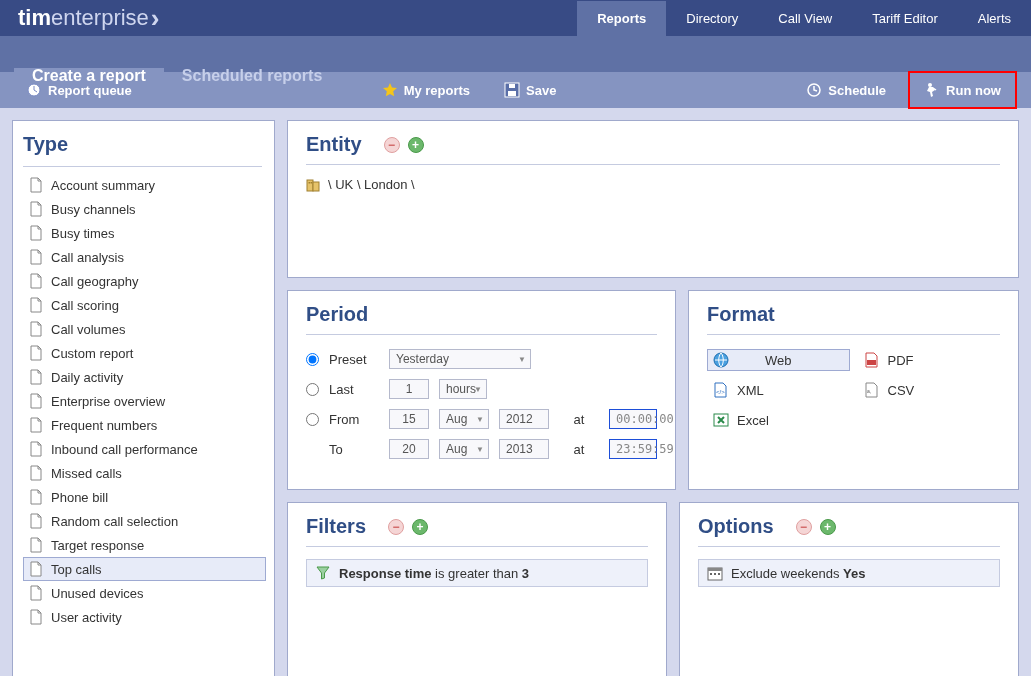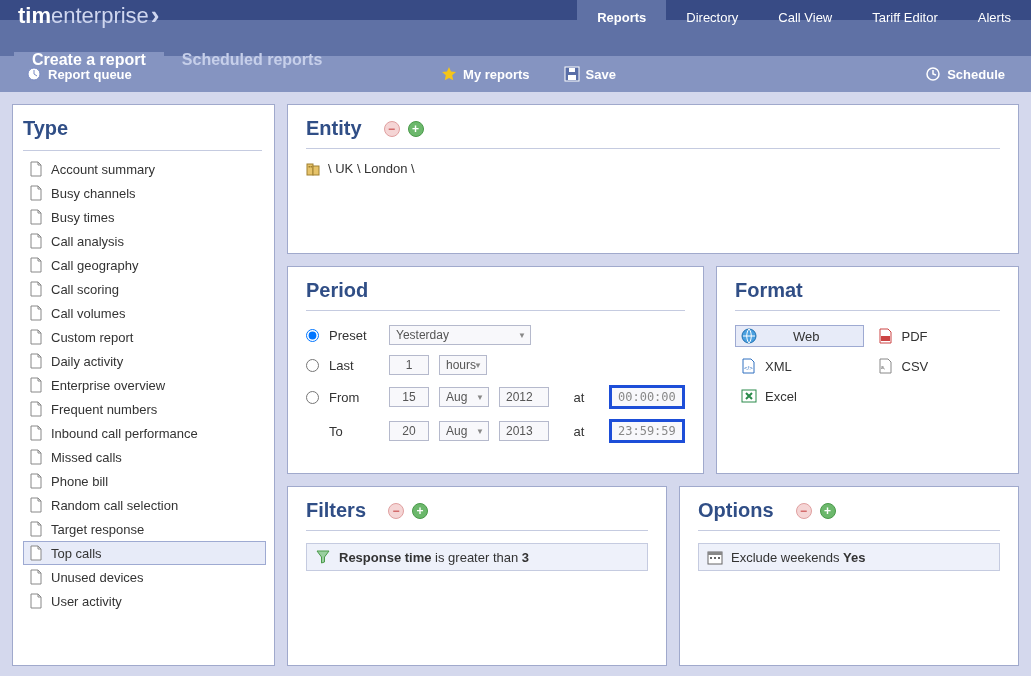--- a/index.html
+++ b/index.html
@@ -1,17 +1,17 @@
 <!DOCTYPE html>
 <html><head>
 <meta charset="utf-8">
 <style>
 * { box-sizing: border-box; margin: 0; padding: 0; }
 body { font-family: Verdana, Arial, sans-serif; font-size: 13px; background: #d4d8ed; color: #333; }
-.topbar { background: #384b85; height: 20px; display: flex; align-items: flex-start; }
+.topbar { background: #384b85; height: 36px; display: flex; align-items: center; }
 .logo { display: flex; align-items: center; padding: 0 18px; color: #fff; font-size: 22px; font-weight: normal; }
 .logo .thin { font-weight: 300; color: #cfd6ef; }
 .logo .arrow { font-size: 26px; color: #cfd6ef; margin-left: 2px; font-weight: bold; }
 .topnav { margin-left: auto; display: flex; }
 .topnav .item { color: #fff; padding: 10px 20px; font-size: 13px; cursor: pointer; display: flex; align-items: center; }
 .topnav .item.active { background: #5f71a5; font-weight: bold; }
 .subtabs { background: #5f71a5; height: 36px; display: flex; align-items: stretch; padding-left: 14px; }
 .subtabs .tab { color: #c6cfea; padding: 8px 18px; font-size: 16px; font-weight: bold; cursor: pointer; display: flex; align-items: center; margin-top: 32px; }
 .subtabs .tab.active { background: #8594c1; color: #fff; }
 .actionbar { background: #8594c1; height: 36px; display: flex; align-items: center; padding: 0 14px; color: #fff; font-size: 13px; }
@@ -46,21 +46,21 @@
 .radio-row { display: flex; align-items: center; gap: 10px; margin-bottom: 10px; font-size: 13px; }
 .radio-row input[type=radio] { margin: 0; }
 .radio-row .lbl { width: 50px; }
 .radio-row .sublbl { width: 40px; text-align: center; }
 .sel { border: 1px solid #b5b9cc; background: #f8f8fb; padding: 2px 20px 2px 6px; font-size: 12px; color: #555; position: relative; display: inline-flex; align-items: center; text-align: right; }
 .sel.w140 { width: 142px; }
 .sel.w60 { width: 48px; }
 .sel.w40 { width: 40px; justify-content: center; padding: 2px 4px; }
 .sel.w50 { width: 50px; padding: 2px 16px 2px 6px; }
 .sel .caret { position: absolute; right: 4px; top: 50%; transform: translateY(-50%); font-size: 8px; color: #888; }
-.txt { border: 3px solid #1d4ed8; background: #f8f8fb; padding: 2px 6px; font-size: 12px; color: #888; font-family: monospace; width: 76px; }
+.txt { border: 1px solid #1d4ed8; background: #f8f8fb; padding: 2px 6px; font-size: 12px; color: #888; font-family: monospace; width: 48px; }
 .format-body { padding: 14px 0; display: grid; grid-template-columns: 1fr 1fr; gap: 8px; }
 .fmt-item { display: flex; align-items: center; gap: 8px; padding: 3px 6px; cursor: pointer; }
 .fmt-item.selected { background: #e7ebf8; border: 1px solid #9eaad2; padding: 2px 5px; gap: 36px; }
 .fmt-icon { width: 16px; height: 16px; display: inline-flex; }
 .filter-row, .option-row { background: #eef1fa; border: 1px solid #c5cbe0; padding: 5px 8px; display: flex; align-items: center; gap: 8px; margin-top: 12px; }
 .period-card { flex: 0 0 380px; }
 .format-card { flex: 1; }
 .filters-card { flex: 0 0 380px; min-height: 180px; }
 .options-card { flex: 1; min-height: 180px; }
 .entity-card { min-height: 130px; }
@@ -122,20 +122,32 @@
   <div class="right">
     <span class="btn">
       <span class="icon">
         <svg viewBox="0 0 16 16" width="16" height="16">
             <circle cx="8" cy="8" r="6" fill="none" stroke="#fff" stroke-width="1.5"></circle>
             <path d="M8 4v4l3 1" stroke="#fff" fill="none" stroke-width="1.5"></path>
           </svg>
       </span>
       <span>Schedule</span>
     </span>
+    <span class="runnow-wrap">
+      <span class="btn">
+        <span class="icon">
+          <svg viewBox="0 0 16 16" width="16" height="16">
+              <circle cx="6" cy="3" r="2" fill="#fff"></circle>
+              <path d="M5 5l-2 4 3 1 1 5 2-1-1-4 3-2-2-3z" fill="#fff"></path>
+              <path d="M9 6l3 2" stroke="#fff" stroke-width="1.5"></path>
+            </svg>
+        </span>
+        <span>Run now</span>
+      </span>
+    </span>
   </div>
 </div>
 
 <div class="content">
   <div class="panel sidebar">
     <h2>Type</h2>
     <div class="typelist" id="typelist">
         <div class="typeitem">
           <span class="doc-icon"><svg viewBox="0 0 14 16" width="14" height="16">
               <path d="M2 1h7l3 3v11H2z" fill="#fff" stroke="#888"></path>

